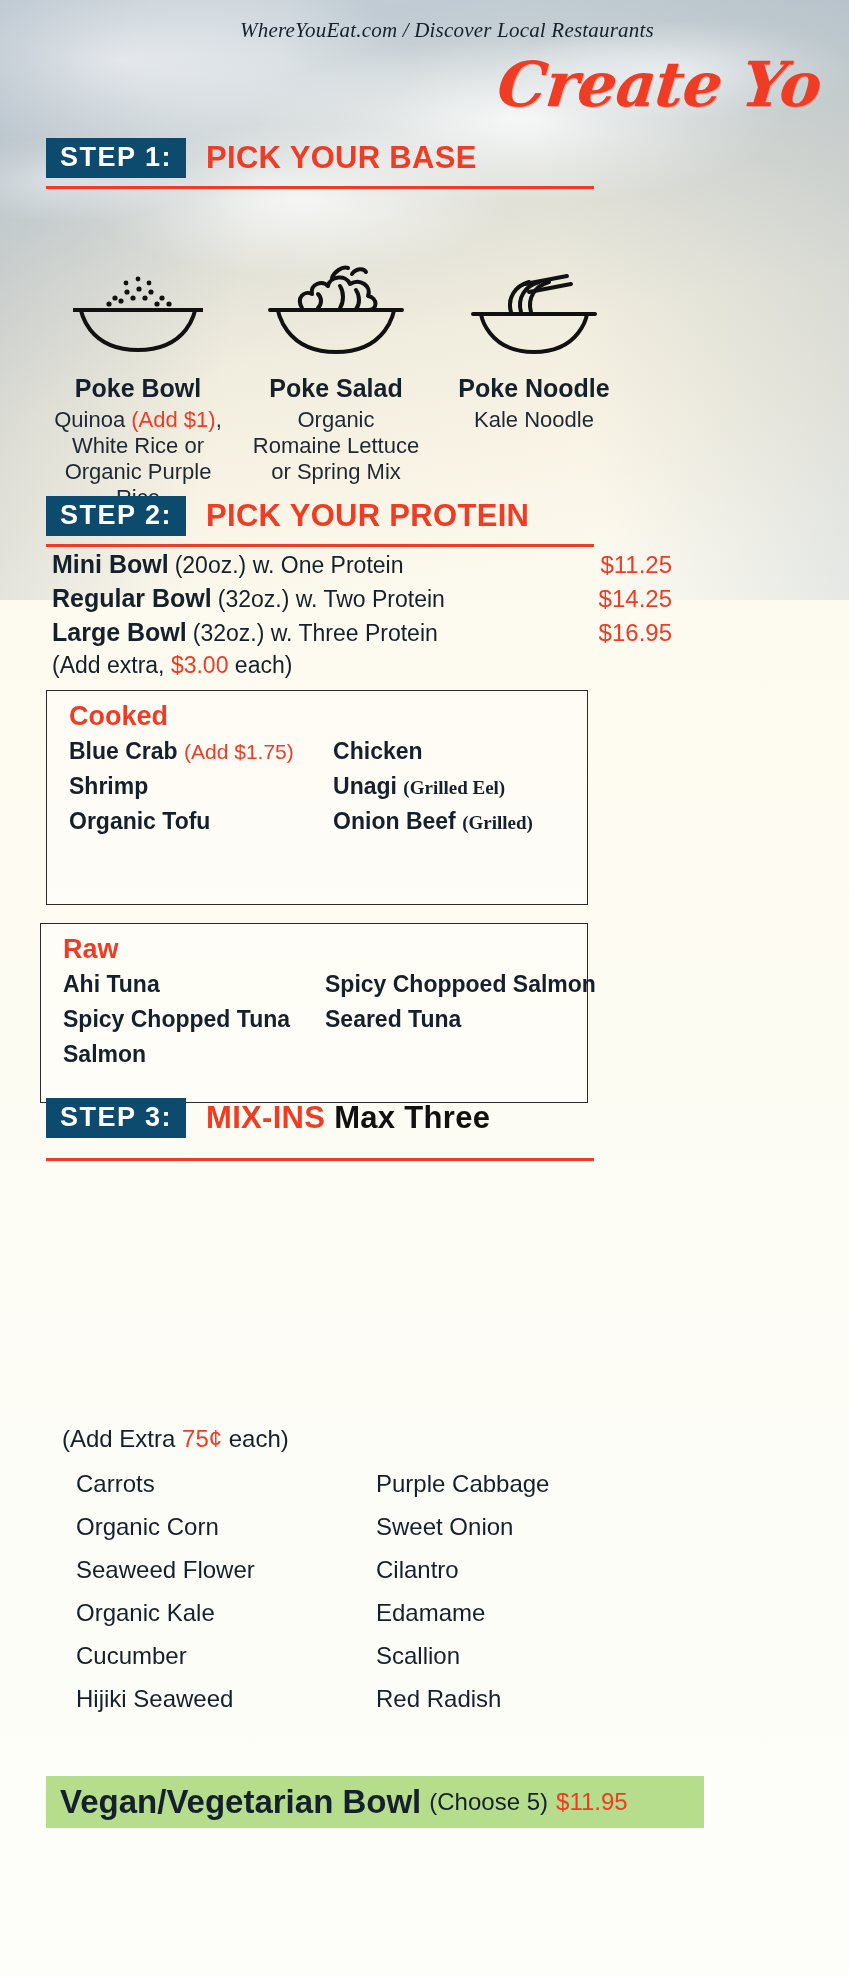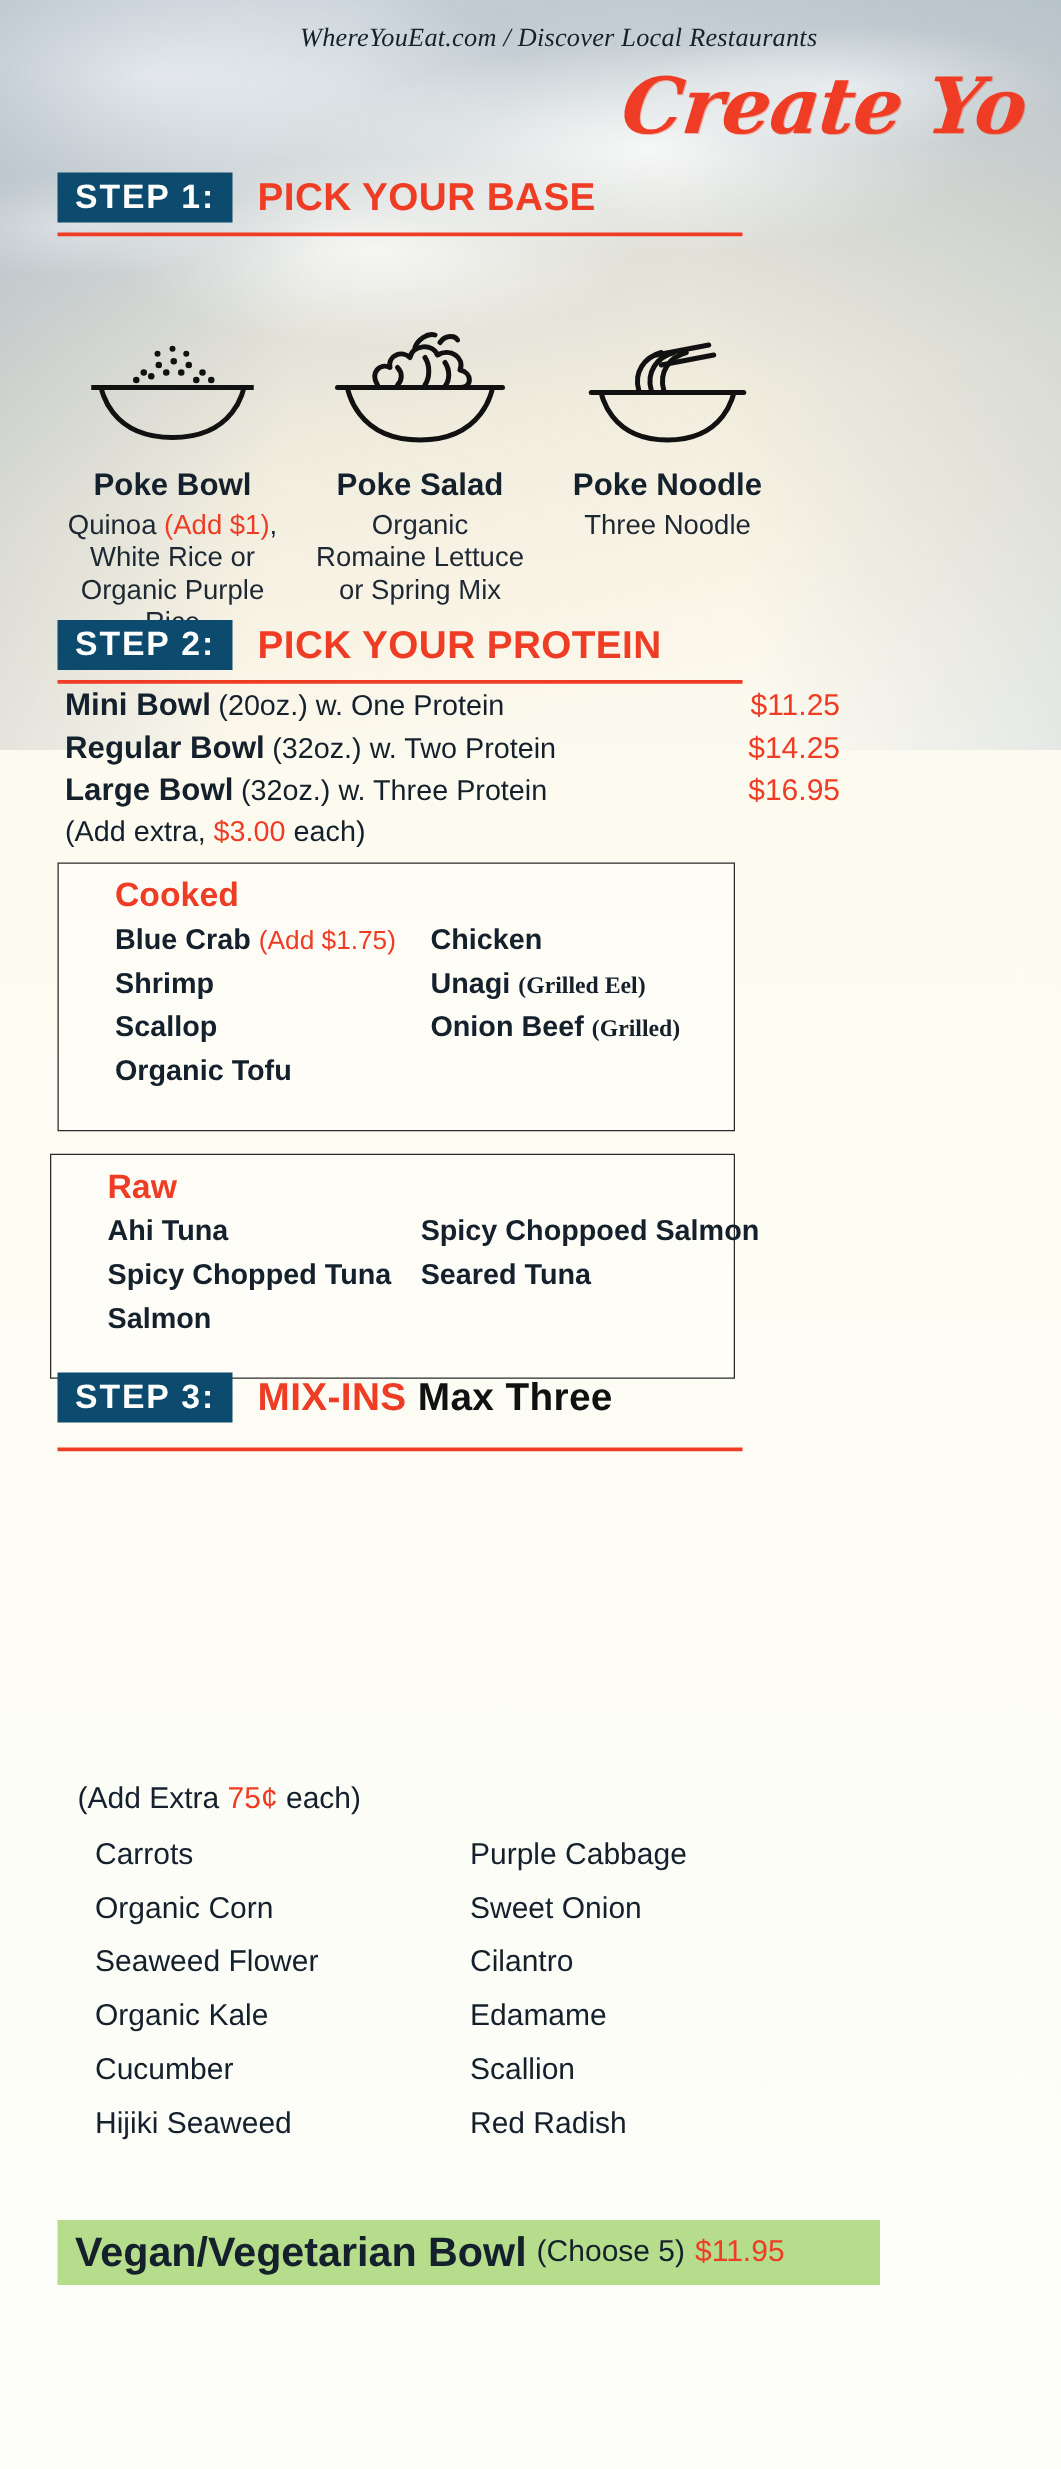--- a/index.html
+++ b/index.html
@@ -180,21 +180,20 @@
     font-size: 23px;
     color: #14202b;
     margin-top: 4px;
   }
 
   
   .box {
     position: absolute;
     border: 1.5px solid #2a2a2a;
     background: rgba(255,255,255,0.35);
-    padding-left: 23px;
   }
   .box-title {
     color: #ef3c24;
     font-weight: bold;
     font-size: 27px;
     margin: 10px 0 6px 22px;
   }
   .two-col {
     display: flex;
     padding: 0 0 10px 22px;
@@ -346,21 +345,21 @@
               <path d="M52 58 C48 44 56 32 70 28"></path>
               <path d="M62 58 C58 44 66 32 80 28"></path>
               <path d="M72 58 C68 44 76 32 90 28"></path>
               <line x1="66" y1="30" x2="108" y2="22"></line>
               <line x1="70" y1="38" x2="112" y2="30"></line>
             </g>
           </svg>
         </div>
         <div class="base-name">Poke Noodle</div>
         <div class="base-desc">
-          <span>Three Noodle</span>
+          <span>Kale Noodle</span>
         </div>
       </div>
 
     </div>
 
     <div class="step-row" style="top:496px;">
       <div class="step-inner">
         <div class="step-badge">STEP  2:</div>
         <div class="step-title">PICK YOUR PROTEIN</div>
       </div>
@@ -390,21 +389,20 @@
 
     <div class="box" style="left:46px; top:690px; width:542px; height:215px;">
       <div class="box-title">Cooked</div>
       <div class="two-col">
         <div class="col wide">
           <div class="item">
             <span>Blue Crab</span>
             <span class="addon">(Add $1.75)</span>
           </div>
           <div class="item"><span>Shrimp</span></div>
-          <div class="item"><span>Scallop</span></div>
           <div class="item"><span>Organic Tofu</span></div>
         </div>
         <div class="col">
           <div class="item"><span>Chicken</span></div>
           <div class="item">
             <span>Unagi</span>
             <span class="small">(Grilled Eel)</span>
           </div>
           <div class="item">
             <span>Onion Beef</span>

